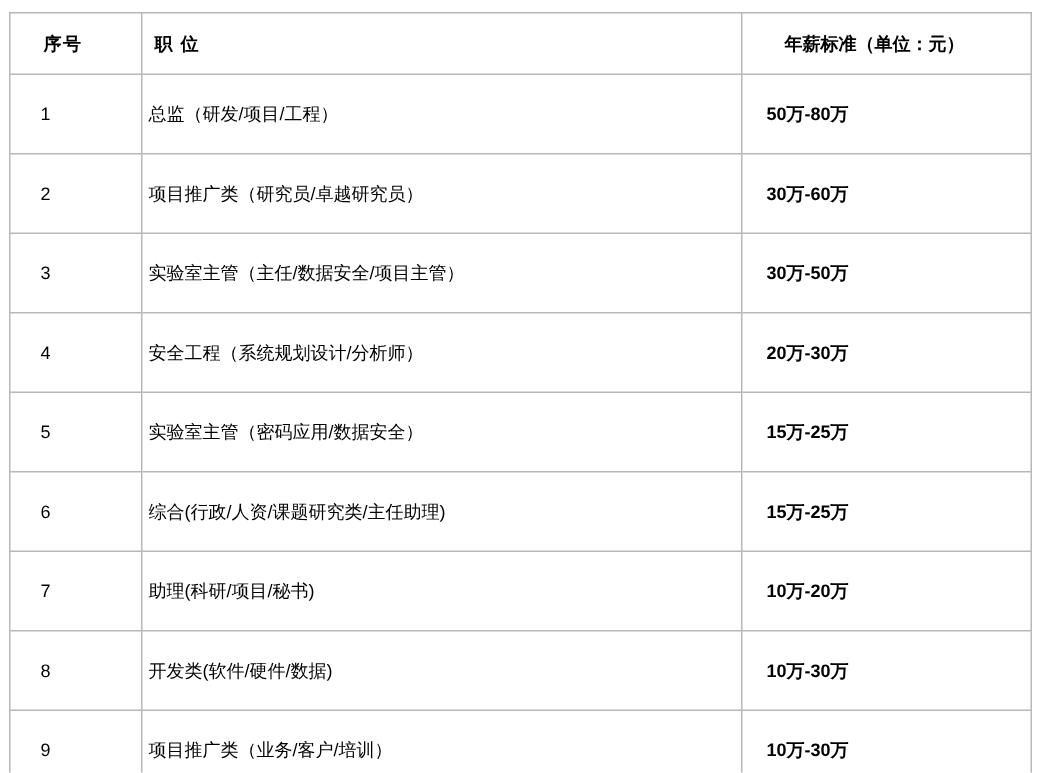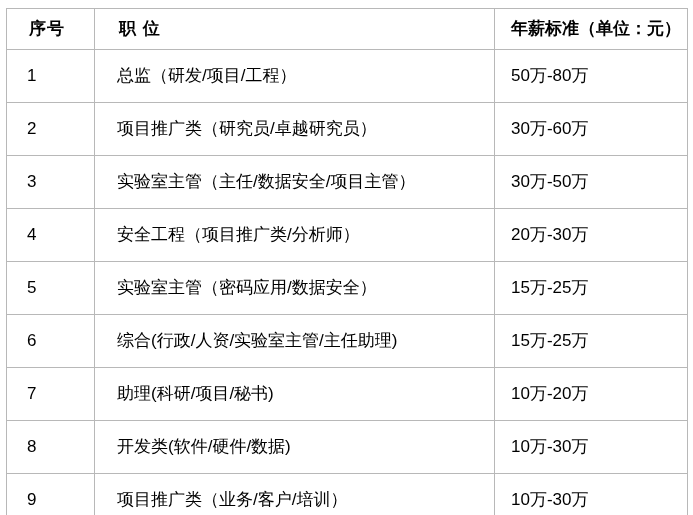--- a/index.html
+++ b/index.html
@@ -20,21 +20,21 @@
     box-sizing: border-box;
     padding: 8px 6px 0 6px;
   }
   table.salary-table {
     border-collapse: collapse;
     width: 681px;
     table-layout: fixed;
   }
   table.salary-table td {
     border: 1px solid #b8b8b8;
-    font-size: 17px;
+    font-size: 12px;
     color: #000;
     vertical-align: middle;
     line-height: 1.4;
   }
   col.c-index { width: 88px; }
   col.c-position { width: 400px; }
   col.c-salary { width: 193px; }
 
   tr.header-row td {
     height: 38px;
@@ -44,32 +44,33 @@
     height: 50px;
   }
   td.cell-index {
     padding-left: 20px;
   }
   tr.header-row td.cell-index {
     padding-left: 22px;
     letter-spacing: 1px;
   }
   td.cell-position {
-    padding-left: 22px;
+    padding-left: 4px;
   }
   tr.header-row td.cell-position {
-    padding-left: 24px;
+    padding-left: 8px;
     letter-spacing: 1px;
     margin-top: 20px;
   }
   td.cell-salary {
     padding-left: 16px;
+    font-weight: bold;
   }
   tr.header-row td.cell-salary {
-    padding-left: 16px;
+    padding-left: 28px;
   }
 </style>
 </head>
 <body>
 
 <div class="sheet">
   <table class="salary-table">
     <colgroup>
       <col class="c-index">
       <col class="c-position">
@@ -95,33 +96,33 @@
       </tr>
 
       <tr class="body-row">
         <td class="cell-index">3</td>
         <td class="cell-position">实验室主管（主任/数据安全/项目主管）</td>
         <td class="cell-salary">30万-50万</td>
       </tr>
 
       <tr class="body-row">
         <td class="cell-index">4</td>
-        <td class="cell-position">安全工程（项目推广类/分析师）</td>
+        <td class="cell-position">安全工程（系统规划设计/分析师）</td>
         <td class="cell-salary">20万-30万</td>
       </tr>
 
       <tr class="body-row">
         <td class="cell-index">5</td>
         <td class="cell-position">实验室主管（密码应用/数据安全）</td>
         <td class="cell-salary">15万-25万</td>
       </tr>
 
       <tr class="body-row">
         <td class="cell-index">6</td>
-        <td class="cell-position">综合(行政/人资/实验室主管/主任助理)</td>
+        <td class="cell-position">综合(行政/人资/课题研究类/主任助理)</td>
         <td class="cell-salary">15万-25万</td>
       </tr>
 
       <tr class="body-row">
         <td class="cell-index">7</td>
         <td class="cell-position">助理(科研/项目/秘书)</td>
         <td class="cell-salary">10万-20万</td>
       </tr>
 
       <tr class="body-row">

